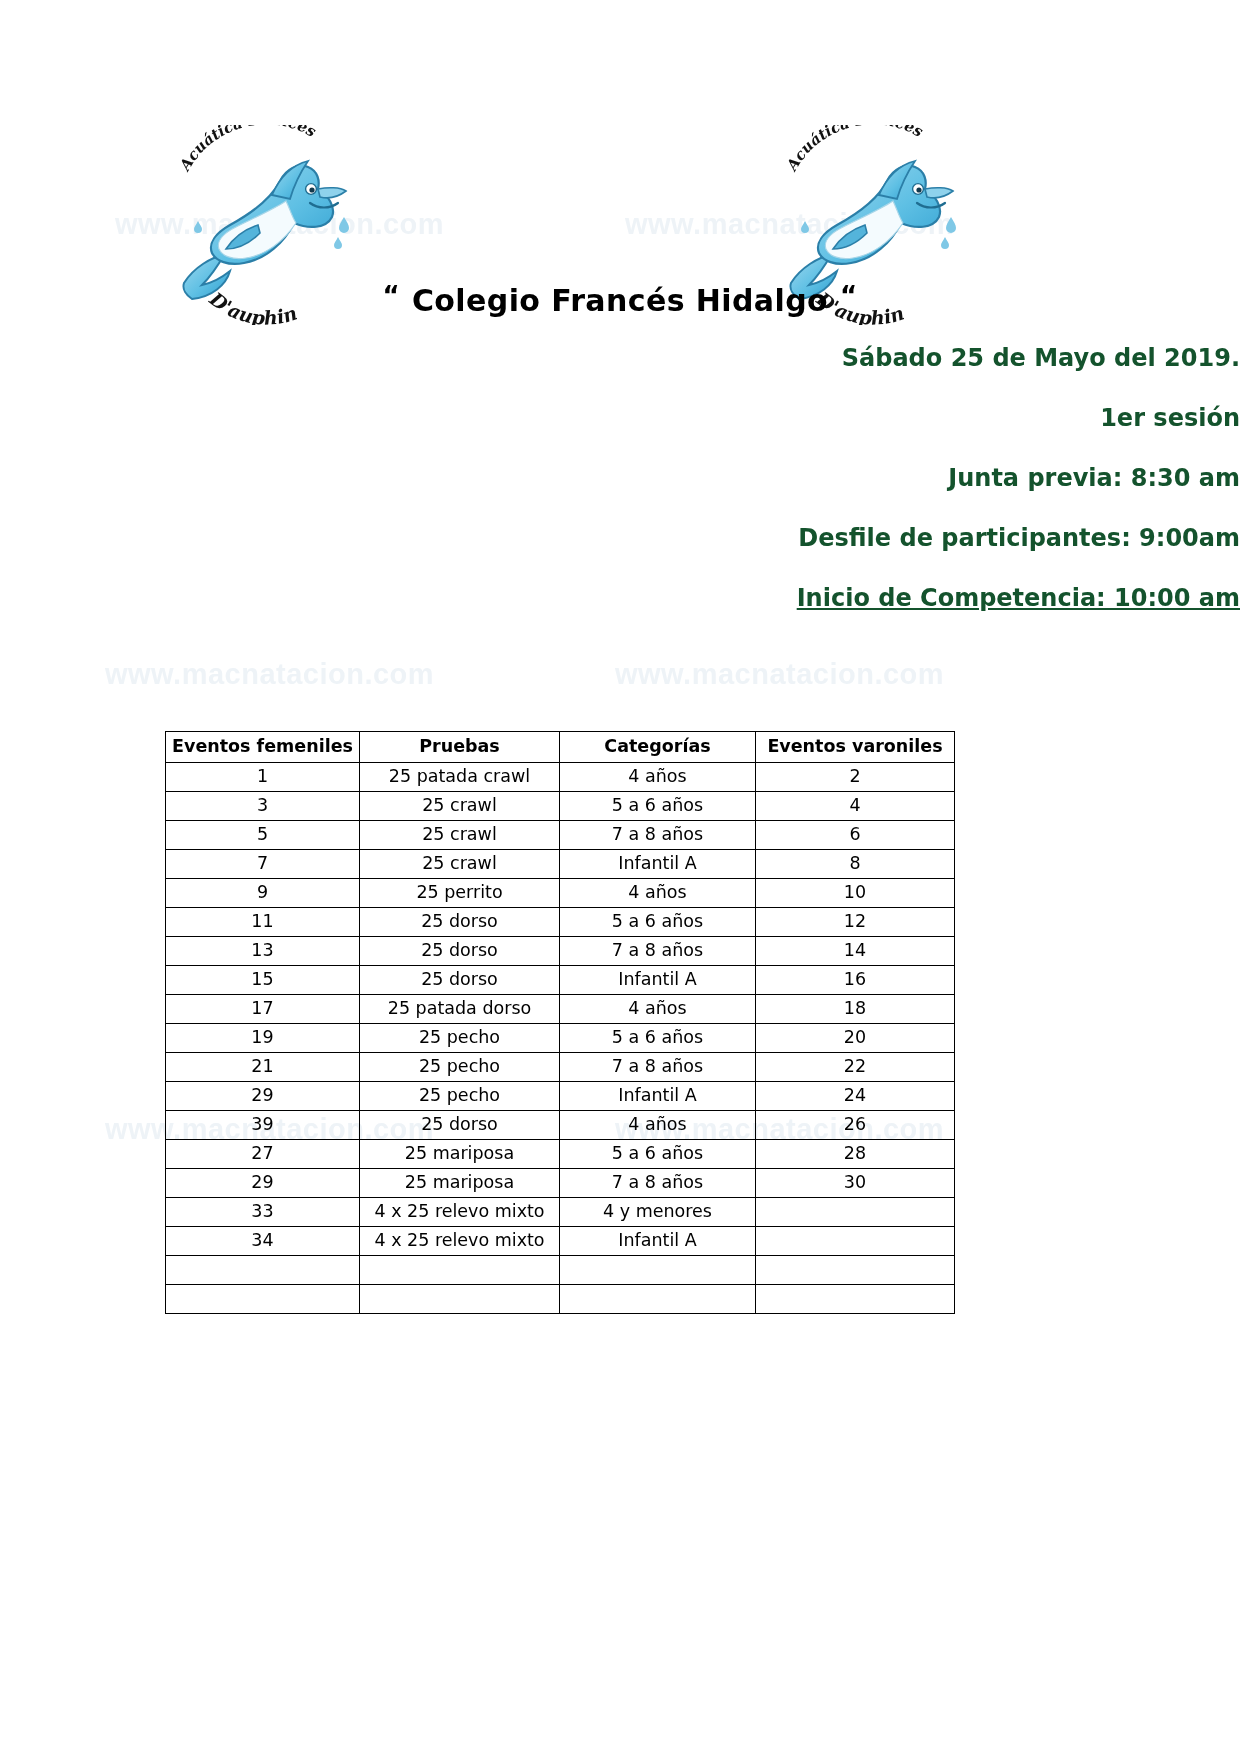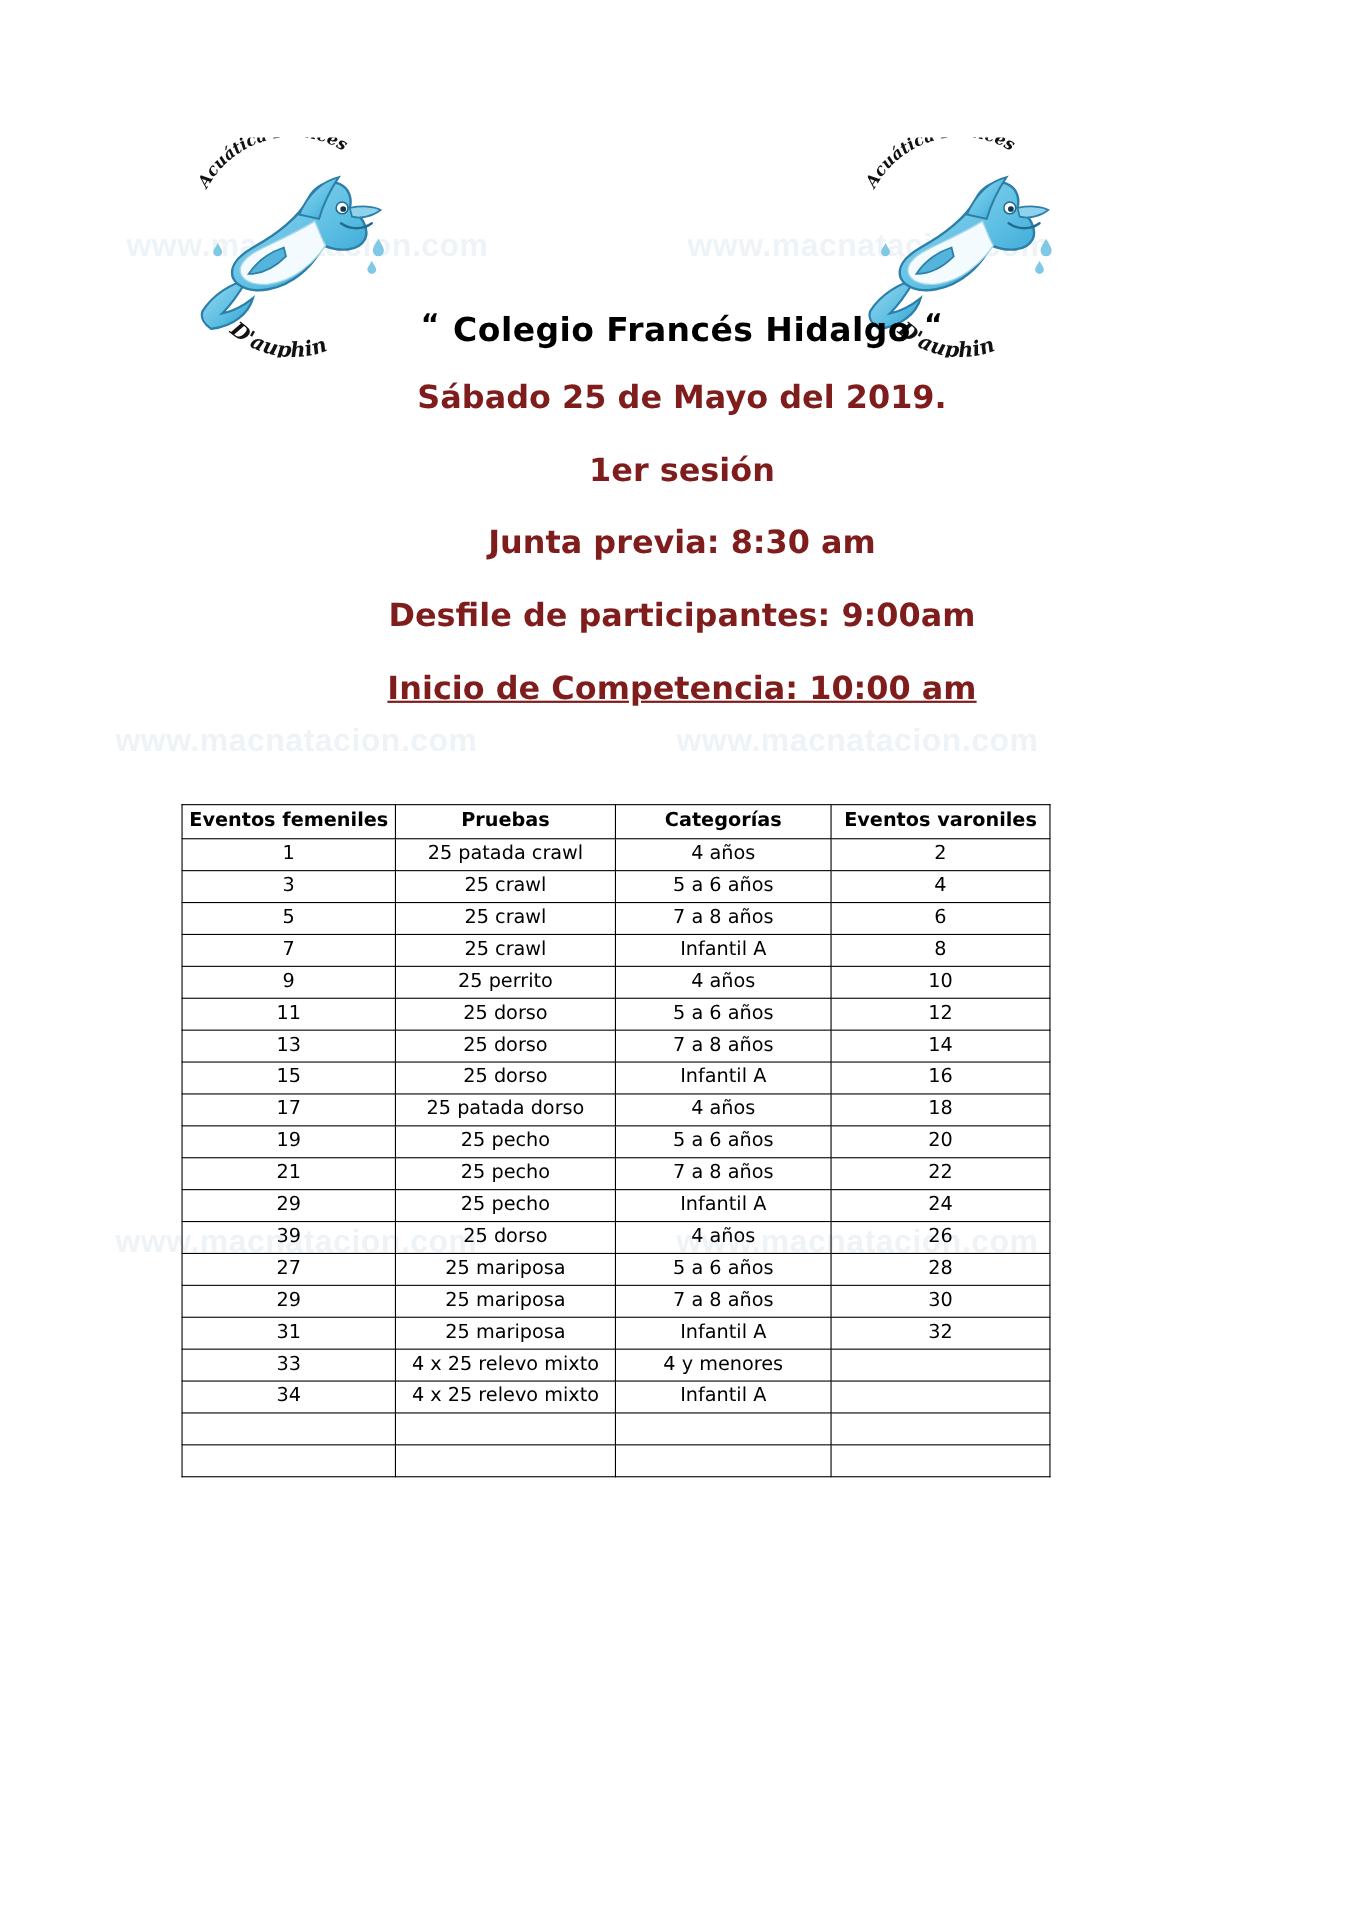--- a/index.html
+++ b/index.html
@@ -68,23 +68,24 @@
   .title-line .quote {
     font-size: 26px;
     font-weight: 700;
     padding: 0 12px;
     position: relative;
     top: -6px;
   }
   .sub-line {
     font-family: "DejaVu Sans", sans-serif;
     font-weight: 700;
-    font-size: 29px;
-    color: #7f1d1d;
+    font-size: 24px;
+    color: #14532d;
     margin: 0 0 32px 0;
+    text-align: right;
   }
   .sub-line:last-child { margin-bottom: 0; text-decoration: underline; }
 
   
   .table-wrap {
     position: absolute;
     left: 165px;
     top: 731px;
     width: 789px;
     z-index: 3;
@@ -316,26 +317,20 @@
         <td>5 a 6 años</td>
         <td>28</td>
       </tr>
       <tr>
         <td>29</td>
         <td>25 mariposa</td>
         <td>7 a 8 años</td>
         <td>30</td>
       </tr>
       <tr>
-        <td>31</td>
-        <td>25 mariposa</td>
-        <td>Infantil A</td>
-        <td>32</td>
-      </tr>
-      <tr>
         <td>33</td>
         <td>4 x 25  relevo mixto</td>
         <td>4 y menores</td>
         <td></td>
       </tr>
       <tr>
         <td>34</td>
         <td>4 x 25 relevo mixto</td>
         <td>Infantil A</td>
         <td></td>

